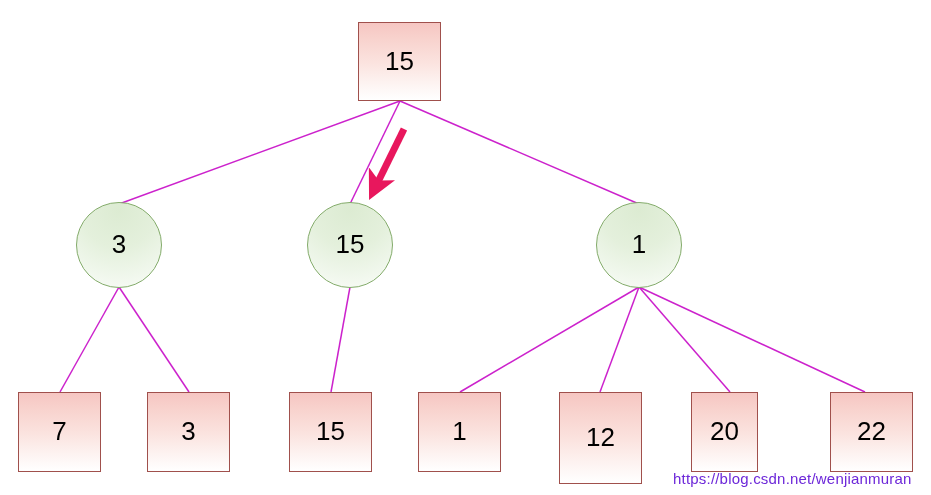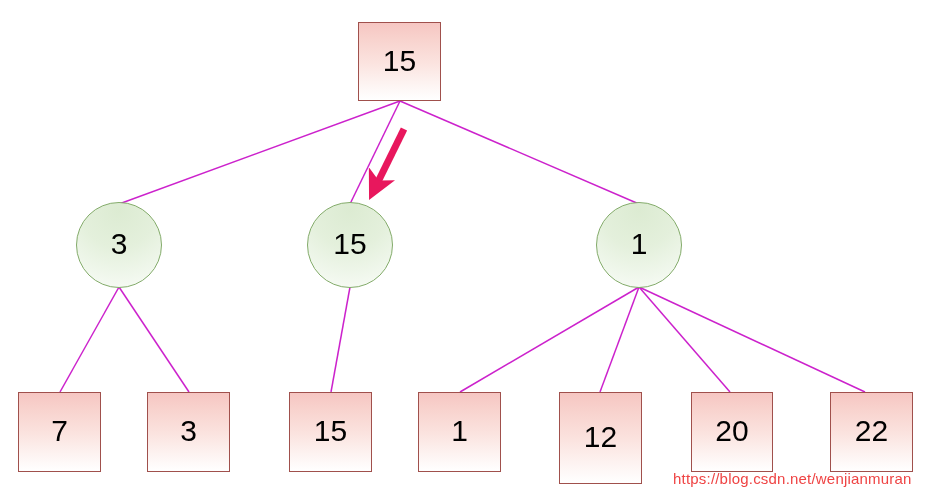--- a/index.html
+++ b/index.html
@@ -24,41 +24,41 @@
     width: 931px;
     height: 495px;
   }
   .node {
     position: absolute;
     display: flex;
     align-items: center;
     justify-content: center;
     box-sizing: border-box;
     color: #000000;
-    font-size: 30px;
+    font-size: 26px;
     line-height: 1;
     font-family: "Liberation Sans", sans-serif;
   }
   .node-rect {
     border: 1.6px solid #a0504c;
     background: linear-gradient(to bottom, #f6c6c2 0%, #f8d2cd 20%, #fbe3df 52%, #fdf3f1 78%, #ffffff 100%);
   }
   .node-circle {
     border: 1.4px solid #83ab6a;
     border-radius: 50%;
     background: radial-gradient(ellipse 120% 120% at 50% 8%, #dcebd2 0%, #e4f0dc 38%, #f0f7ec 66%, #fbfdfa 88%, #ffffff 100%);
   }
   .node-label {
     position: relative;
     top: -1px;
     letter-spacing: 0px;
   }
   #watermark {
     position: absolute;
-    color: #ef4444;
+    color: #6d28d9;
     font-size: 15px;
     font-family: "Liberation Sans", sans-serif;
     white-space: nowrap;
     letter-spacing: 0.2px;
     user-select: none;
   }
 </style>
 </head>
 <body>
 
@@ -108,21 +108,21 @@
       </div>
       <div class="node node-rect" style="left: 289px; top: 392px; width: 83px; height: 80px;">
         <span class="node-label">15</span>
       </div>
       <div class="node node-rect" style="left: 418px; top: 392px; width: 83px; height: 80px;">
         <span class="node-label">1</span>
       </div>
       <div class="node node-rect" style="left: 559px; top: 392px; width: 83px; height: 92px;">
         <span class="node-label">12</span>
       </div>
-      <div class="node node-rect" style="left: 691px; top: 392px; width: 82px; height: 80px;">
+      <div class="node node-rect" style="left: 691px; top: 392px; width: 67px; height: 80px;">
         <span class="node-label">20</span>
       </div>
       <div class="node node-rect" style="left: 830px; top: 392px; width: 83px; height: 80px;">
         <span class="node-label">22</span>
       </div>
     </div>
 
   <div id="watermark" style="left: 673px; top: 470px;">https://blog.csdn.net/wenjianmuran</div>
 
 </div>

